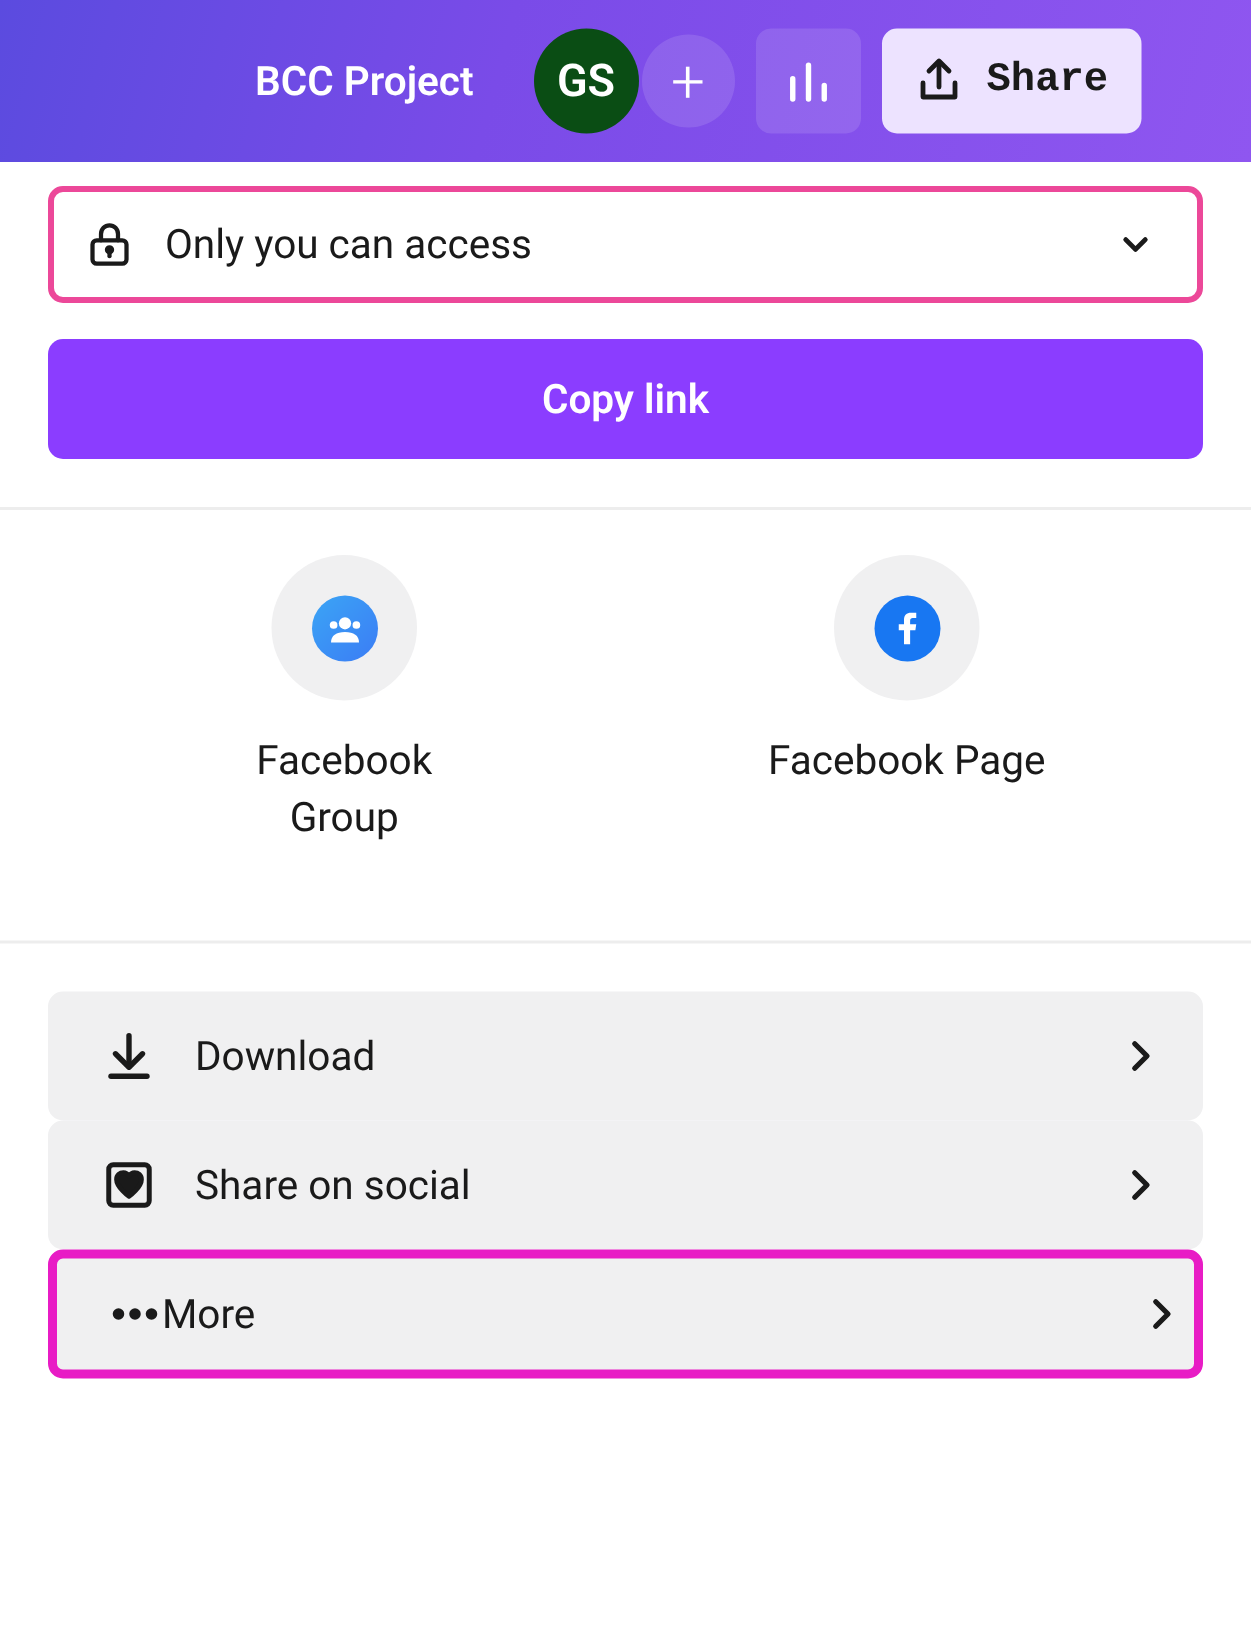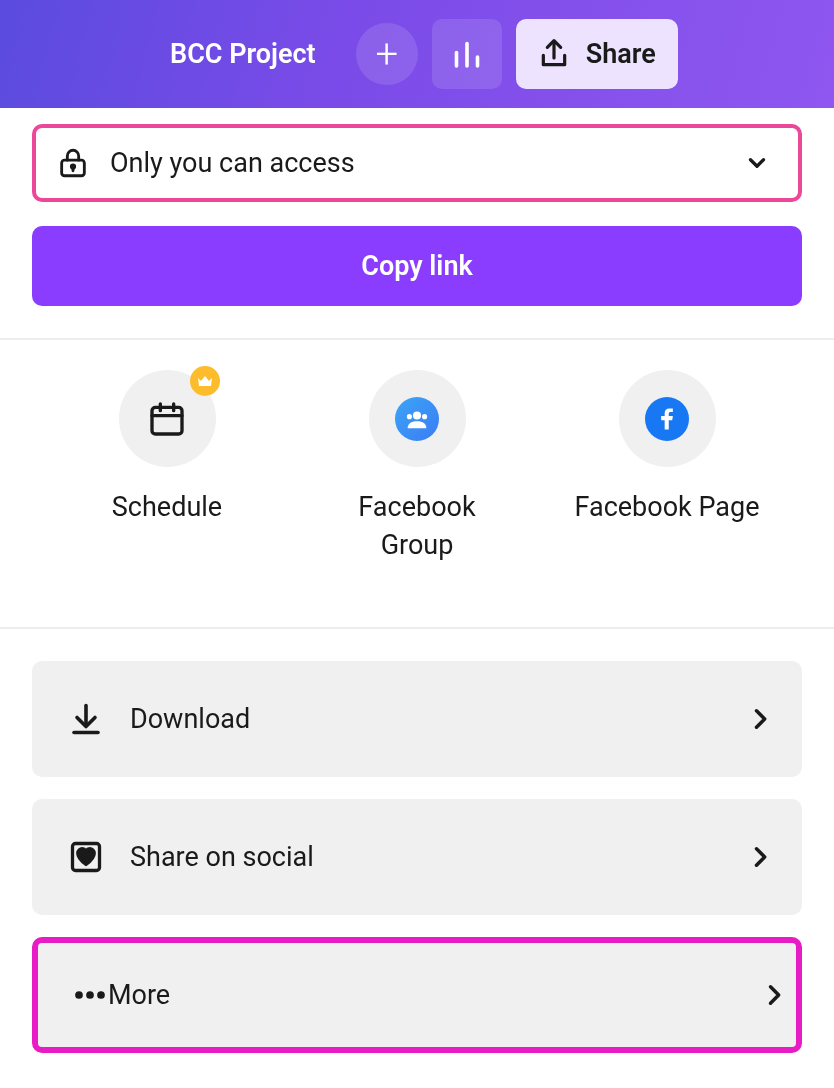--- a/index.html
+++ b/index.html
@@ -68,20 +68,21 @@
     }
     .share-button {
       height: 70px;
       background: #ede3ff;
       border-radius: 10px;
       display: flex;
       align-items: center;
       padding: 11px 22px;
       gap: 16px;
       cursor: pointer;
+      font-family: Liberation Mono, monospace;
     }
     .share-label {
       font-size: 27px;
       font-weight: 600;
       color: #1a1a1a;
     }
     .content {
       padding: 16px 32px 0 32px;
     }
     .access-row {
@@ -158,27 +159,26 @@
     .share-option-label {
       font-size: 27px;
       color: #1a1a1a;
       text-align: center;
       line-height: 1.4;
     }
     .action-list {
       padding: 32px 32px 0 32px;
     }
     .action-item {
-      height: 116px;
+      height: 86px;
       background: #f0f0f1;
       border-radius: 10px;
       display: flex;
       align-items: center;
       padding: 0 28px 0 36px;
-      margin-bottom: 22px;
       cursor: pointer;
     }
     .action-item.highlighted {
       border: 6px solid #e81cc5;
       padding: 0 8px 0 30px;
     }
     .action-label {
       font-size: 27px;
       color: #1a1a1a;
       margin-left: 26px;
@@ -204,20 +204,21 @@
       display: flex;
       align-items: center;
       justify-content: center;
     }
   </style>
 </head>
 <body>
 
 <div class="header">
   <div class="project-title">BCC Project</div>
+  <div class="avatar">GS</div>
   <div class="add-circle">
     <span>+</span>
   </div>
   <div class="analytics-button">
     <svg width="36" height="36" viewBox="0 0 24 24" fill="none" stroke="#fff" stroke-width="2.4" stroke-linecap="round">
       <line x1="5" y1="20" x2="5" y2="11"></line>
       <line x1="12" y1="20" x2="12" y2="5"></line>
       <line x1="19" y1="20" x2="19" y2="14"></line>
     </svg>
   </div>
@@ -245,36 +246,20 @@
     </svg>
   </div>
 
   <div class="copy-link-button">
     <span>Copy link</span>
   </div>
 
   <div class="divider"></div>
 
   <div class="share-grid">
-    <div class="share-option">
-      <div class="circle-icon">
-        <div class="crown-badge">
-          <svg width="16" height="12" viewBox="0 0 16 12" fill="#fff">
-            <path d="M1 3 L4 6 L8 1 L12 6 L15 3 L14 11 L2 11 Z"></path>
-          </svg>
-        </div>
-        <svg width="40" height="40" viewBox="0 0 24 24" fill="none" stroke="#1a1a1a" stroke-width="2" stroke-linecap="round" stroke-linejoin="round">
-          <rect x="3" y="5" width="18" height="16" rx="2"></rect>
-          <line x1="3" y1="10" x2="21" y2="10"></line>
-          <line x1="8" y1="3" x2="8" y2="7"></line>
-          <line x1="16" y1="3" x2="16" y2="7"></line>
-        </svg>
-      </div>
-      <div class="share-option-label">Schedule</div>
-    </div>
 
     <div class="share-option">
       <div class="circle-icon">
         <div class="fb-group-icon">
           <svg width="28" height="28" viewBox="0 0 24 24" fill="#fff">
             <circle cx="12" cy="9" r="3.5"></circle>
             <circle cx="5.5" cy="10" r="2.2"></circle>
             <circle cx="18.5" cy="10" r="2.2"></circle>
             <path d="M4 20 C4 16 7 14 12 14 C17 14 20 16 20 20 Z"></path>
           </svg>

